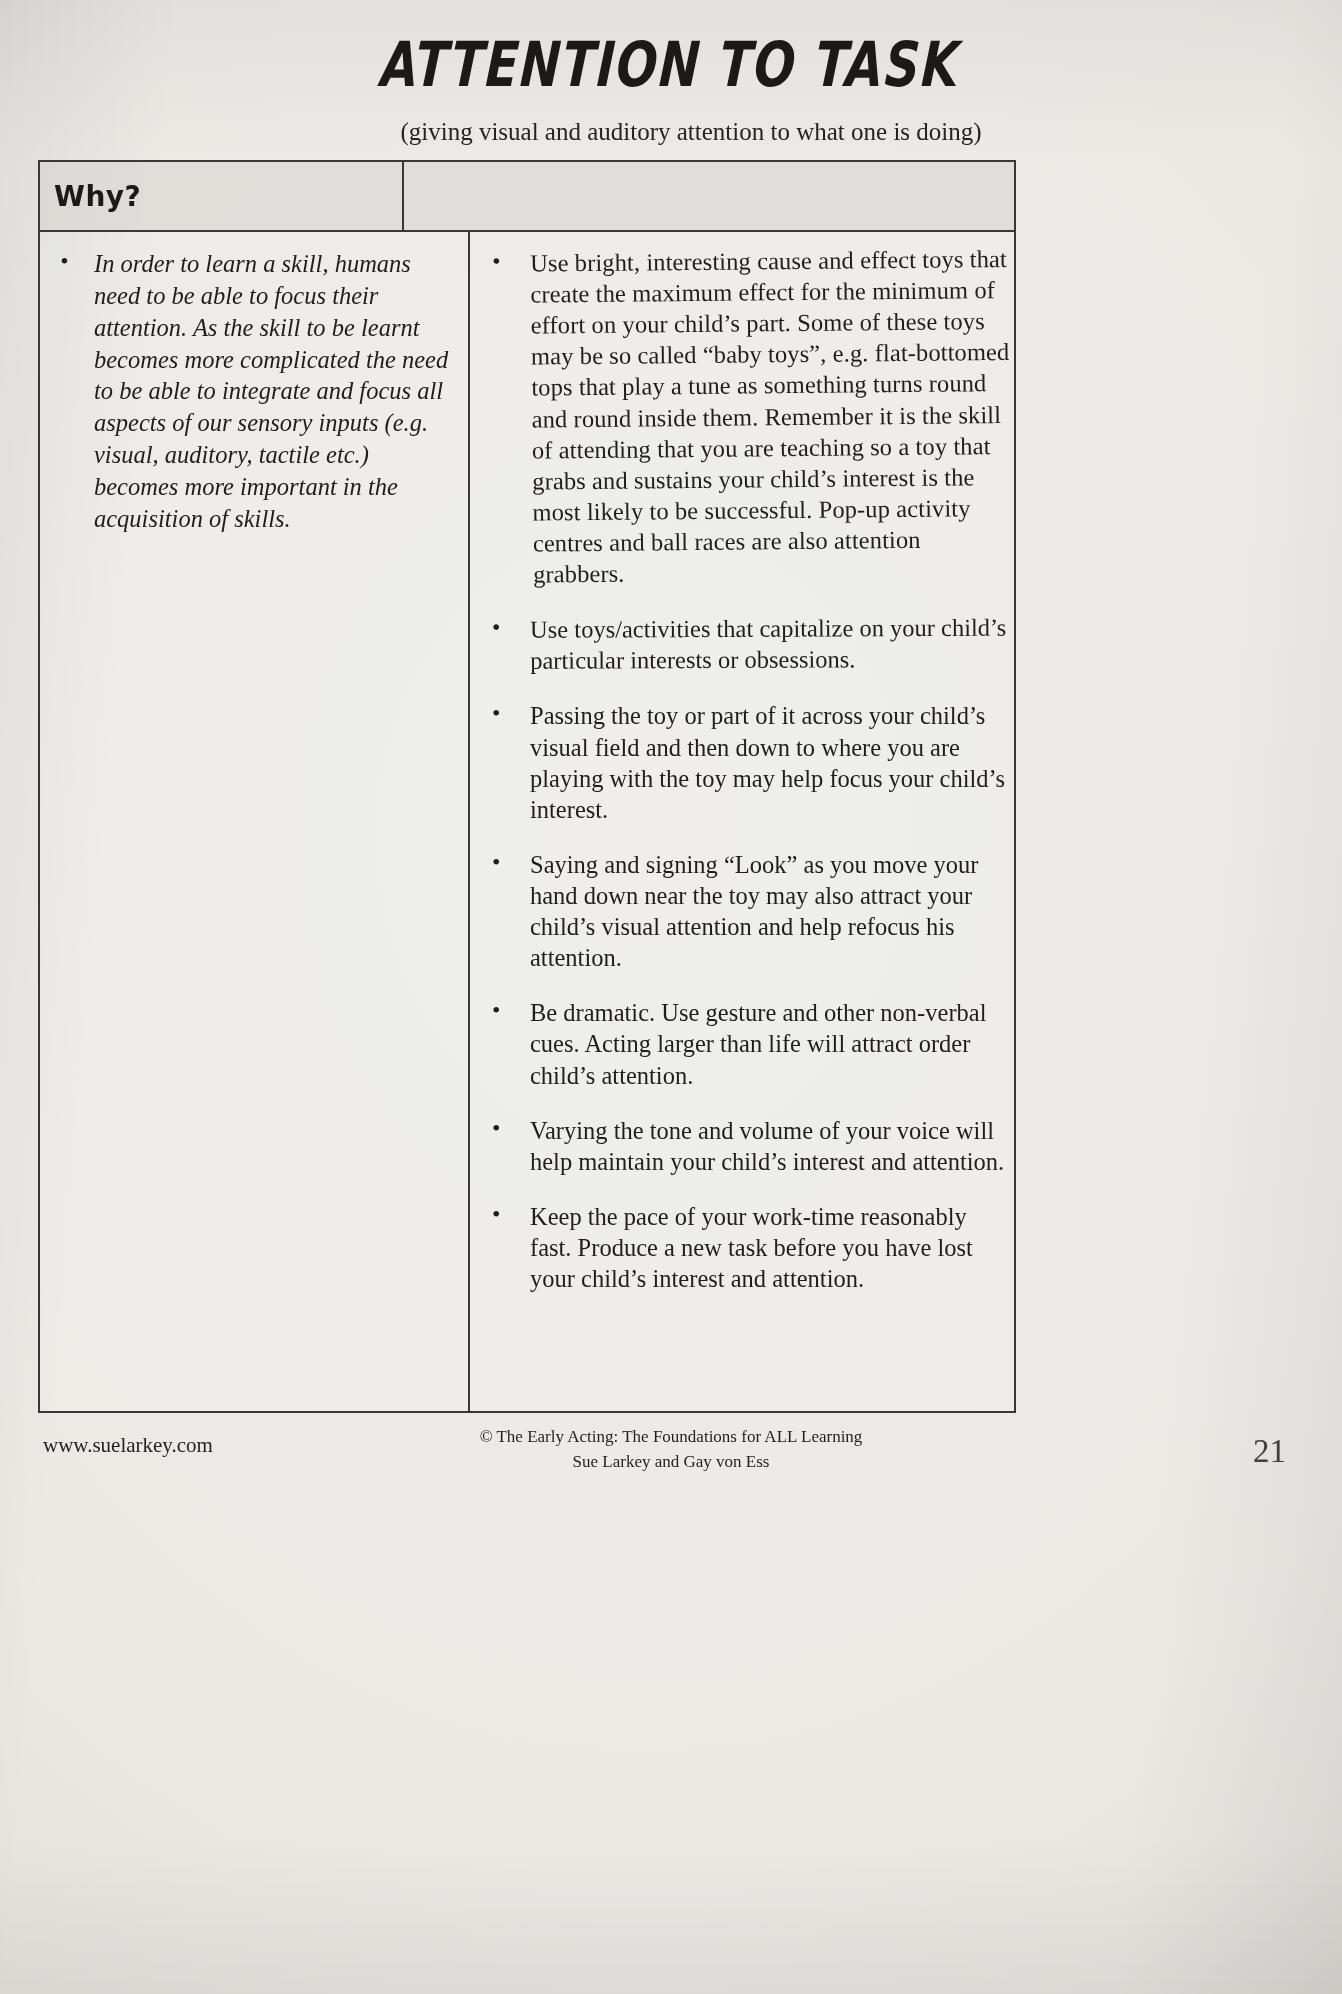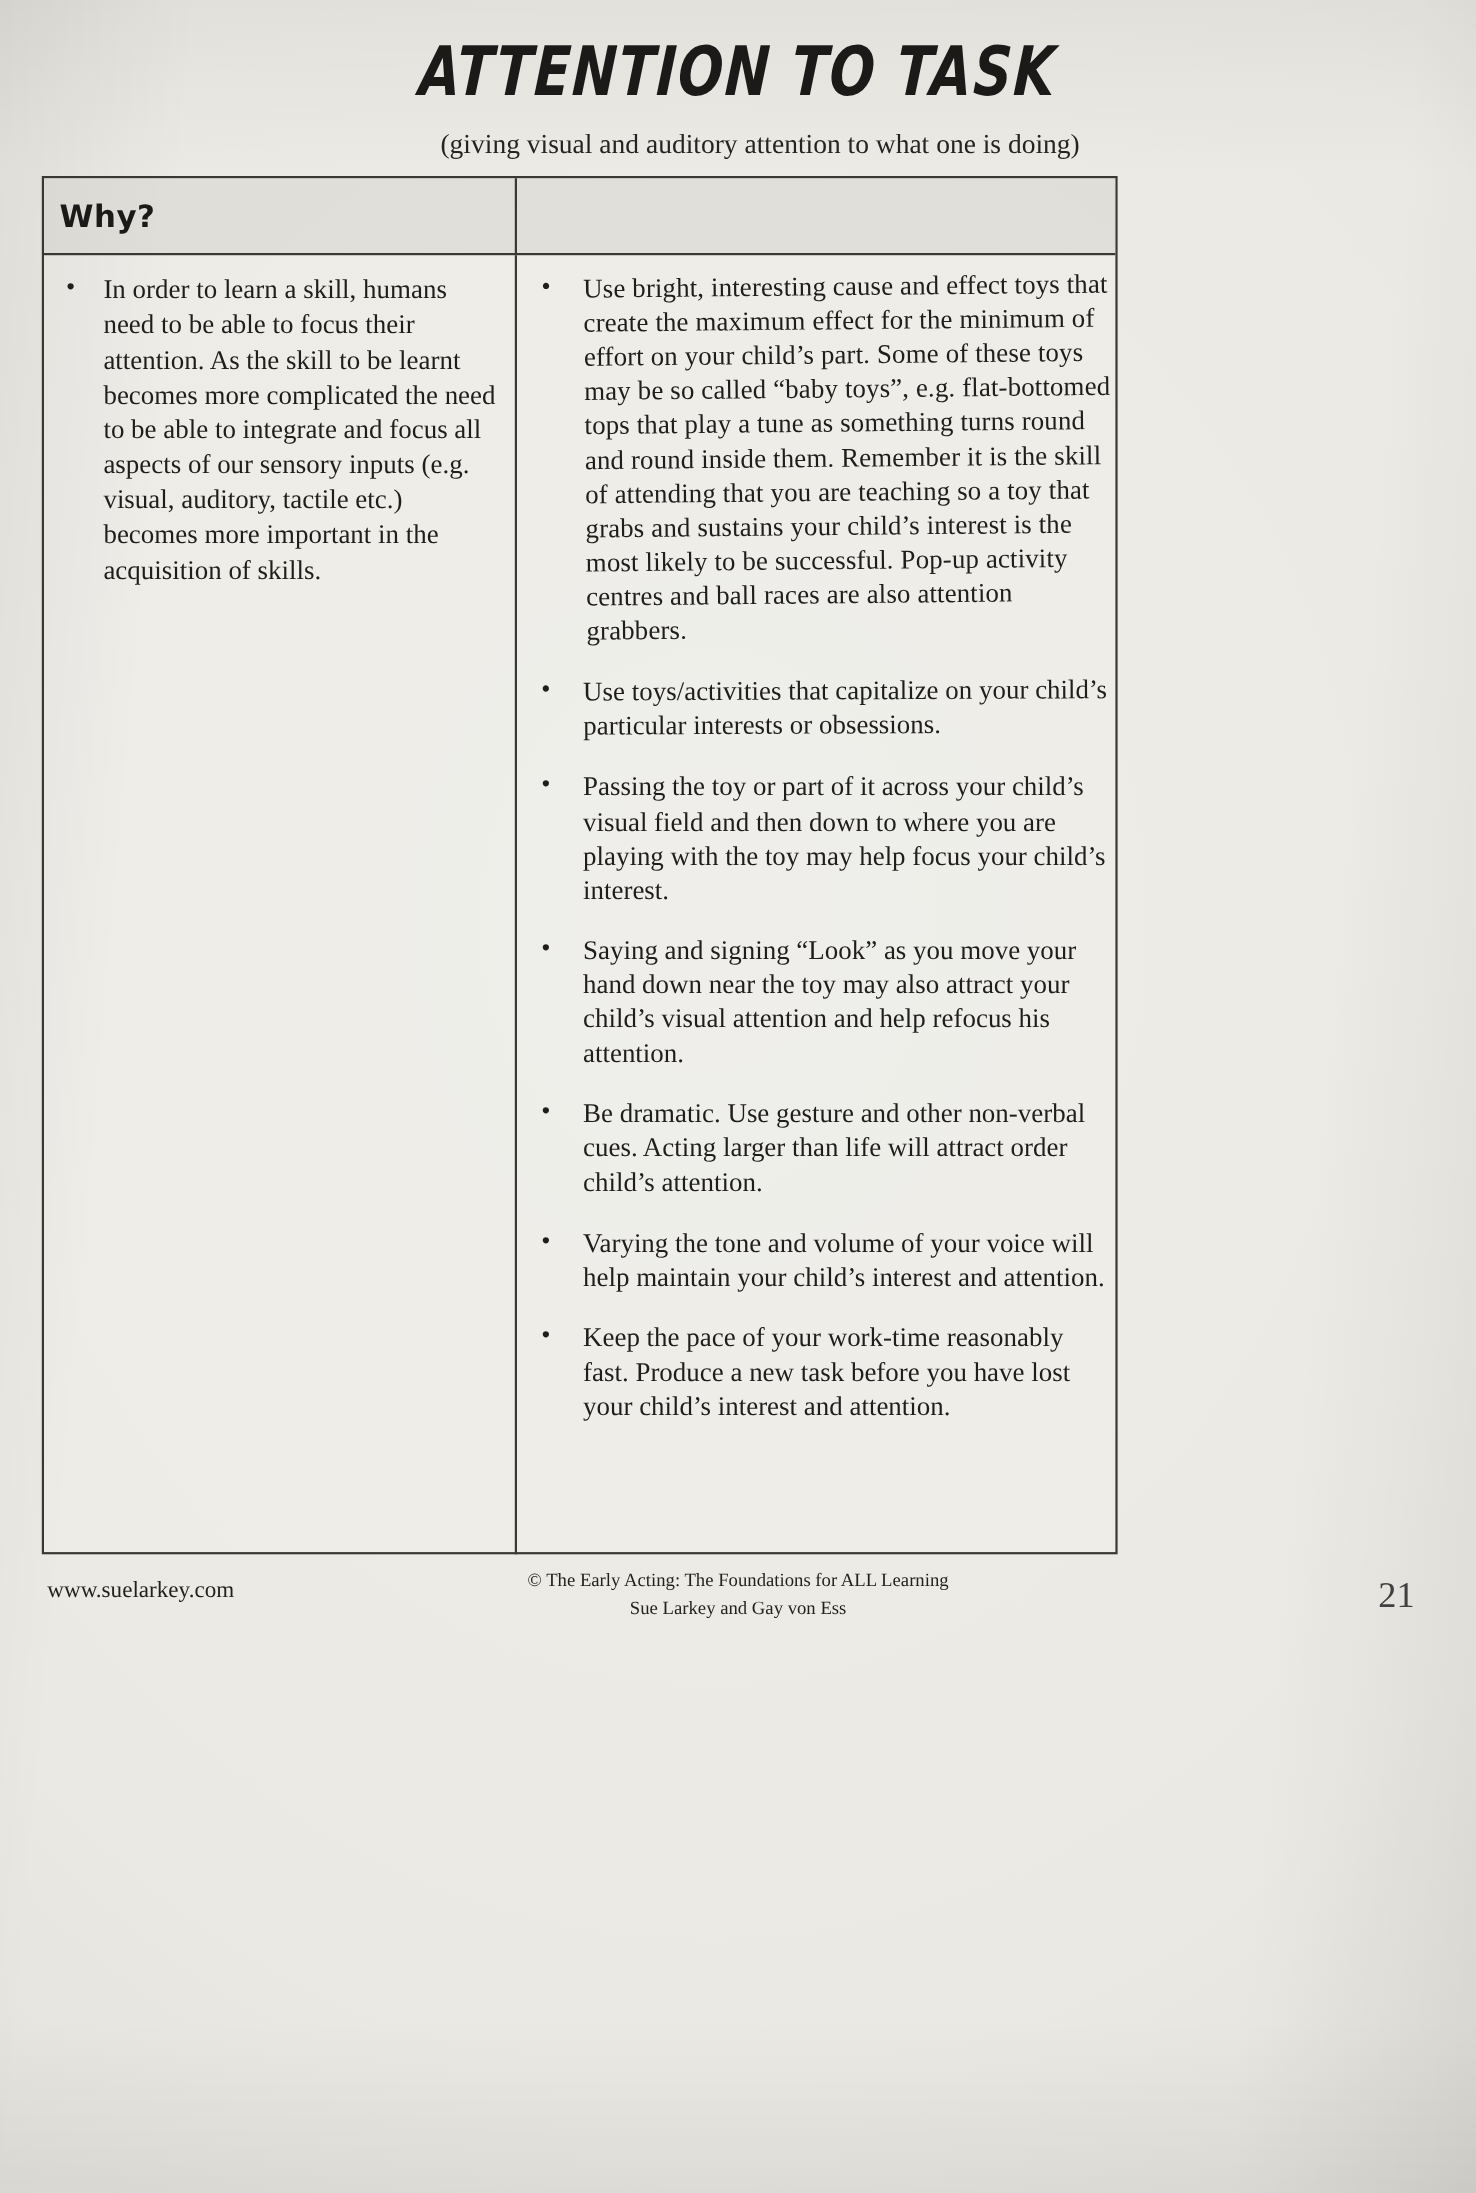--- a/index.html
+++ b/index.html
@@ -89,21 +89,21 @@
     display: flex;
     align-items: center;
     font-family: "DejaVu Sans", "Liberation Sans", sans-serif;
     font-weight: 700;
     font-size: 28px;
     color: #1b1a19;
     letter-spacing: 0.5px;
     padding-left: 14px;
     box-sizing: border-box;
   }
-  .th-why { width: 430px; border-right: 2px solid #3a3835; }
+  .th-why { width: 364px; border-right: 2px solid #3a3835; }
   .th-how { flex: 1; padding-left: 20px; }
 
   .tbody {
     display: flex;
     height: calc(100% - 68px);
   }
   .td {
     box-sizing: border-box;
     padding: 16px 12px 10px 10px;
   }
@@ -140,20 +140,21 @@
     font-size: 24px;
     color: #201e1c;
   }
 
   
   .td-why ul.bullets li {
     padding-left: 44px;
     font-size: 24.5px;
     line-height: 1.30;
     margin-bottom: 0;
+    font-style: italic;
   }
   .td-why ul.bullets li::before { left: 10px; }
 
   
   .td-how ul.bullets li { margin-bottom: 24px; }
   .td-how ul.bullets li:nth-child(1) {
     transform: rotate(-0.55deg);
     transform-origin: left top;
     letter-spacing: 0.1px;
   }

